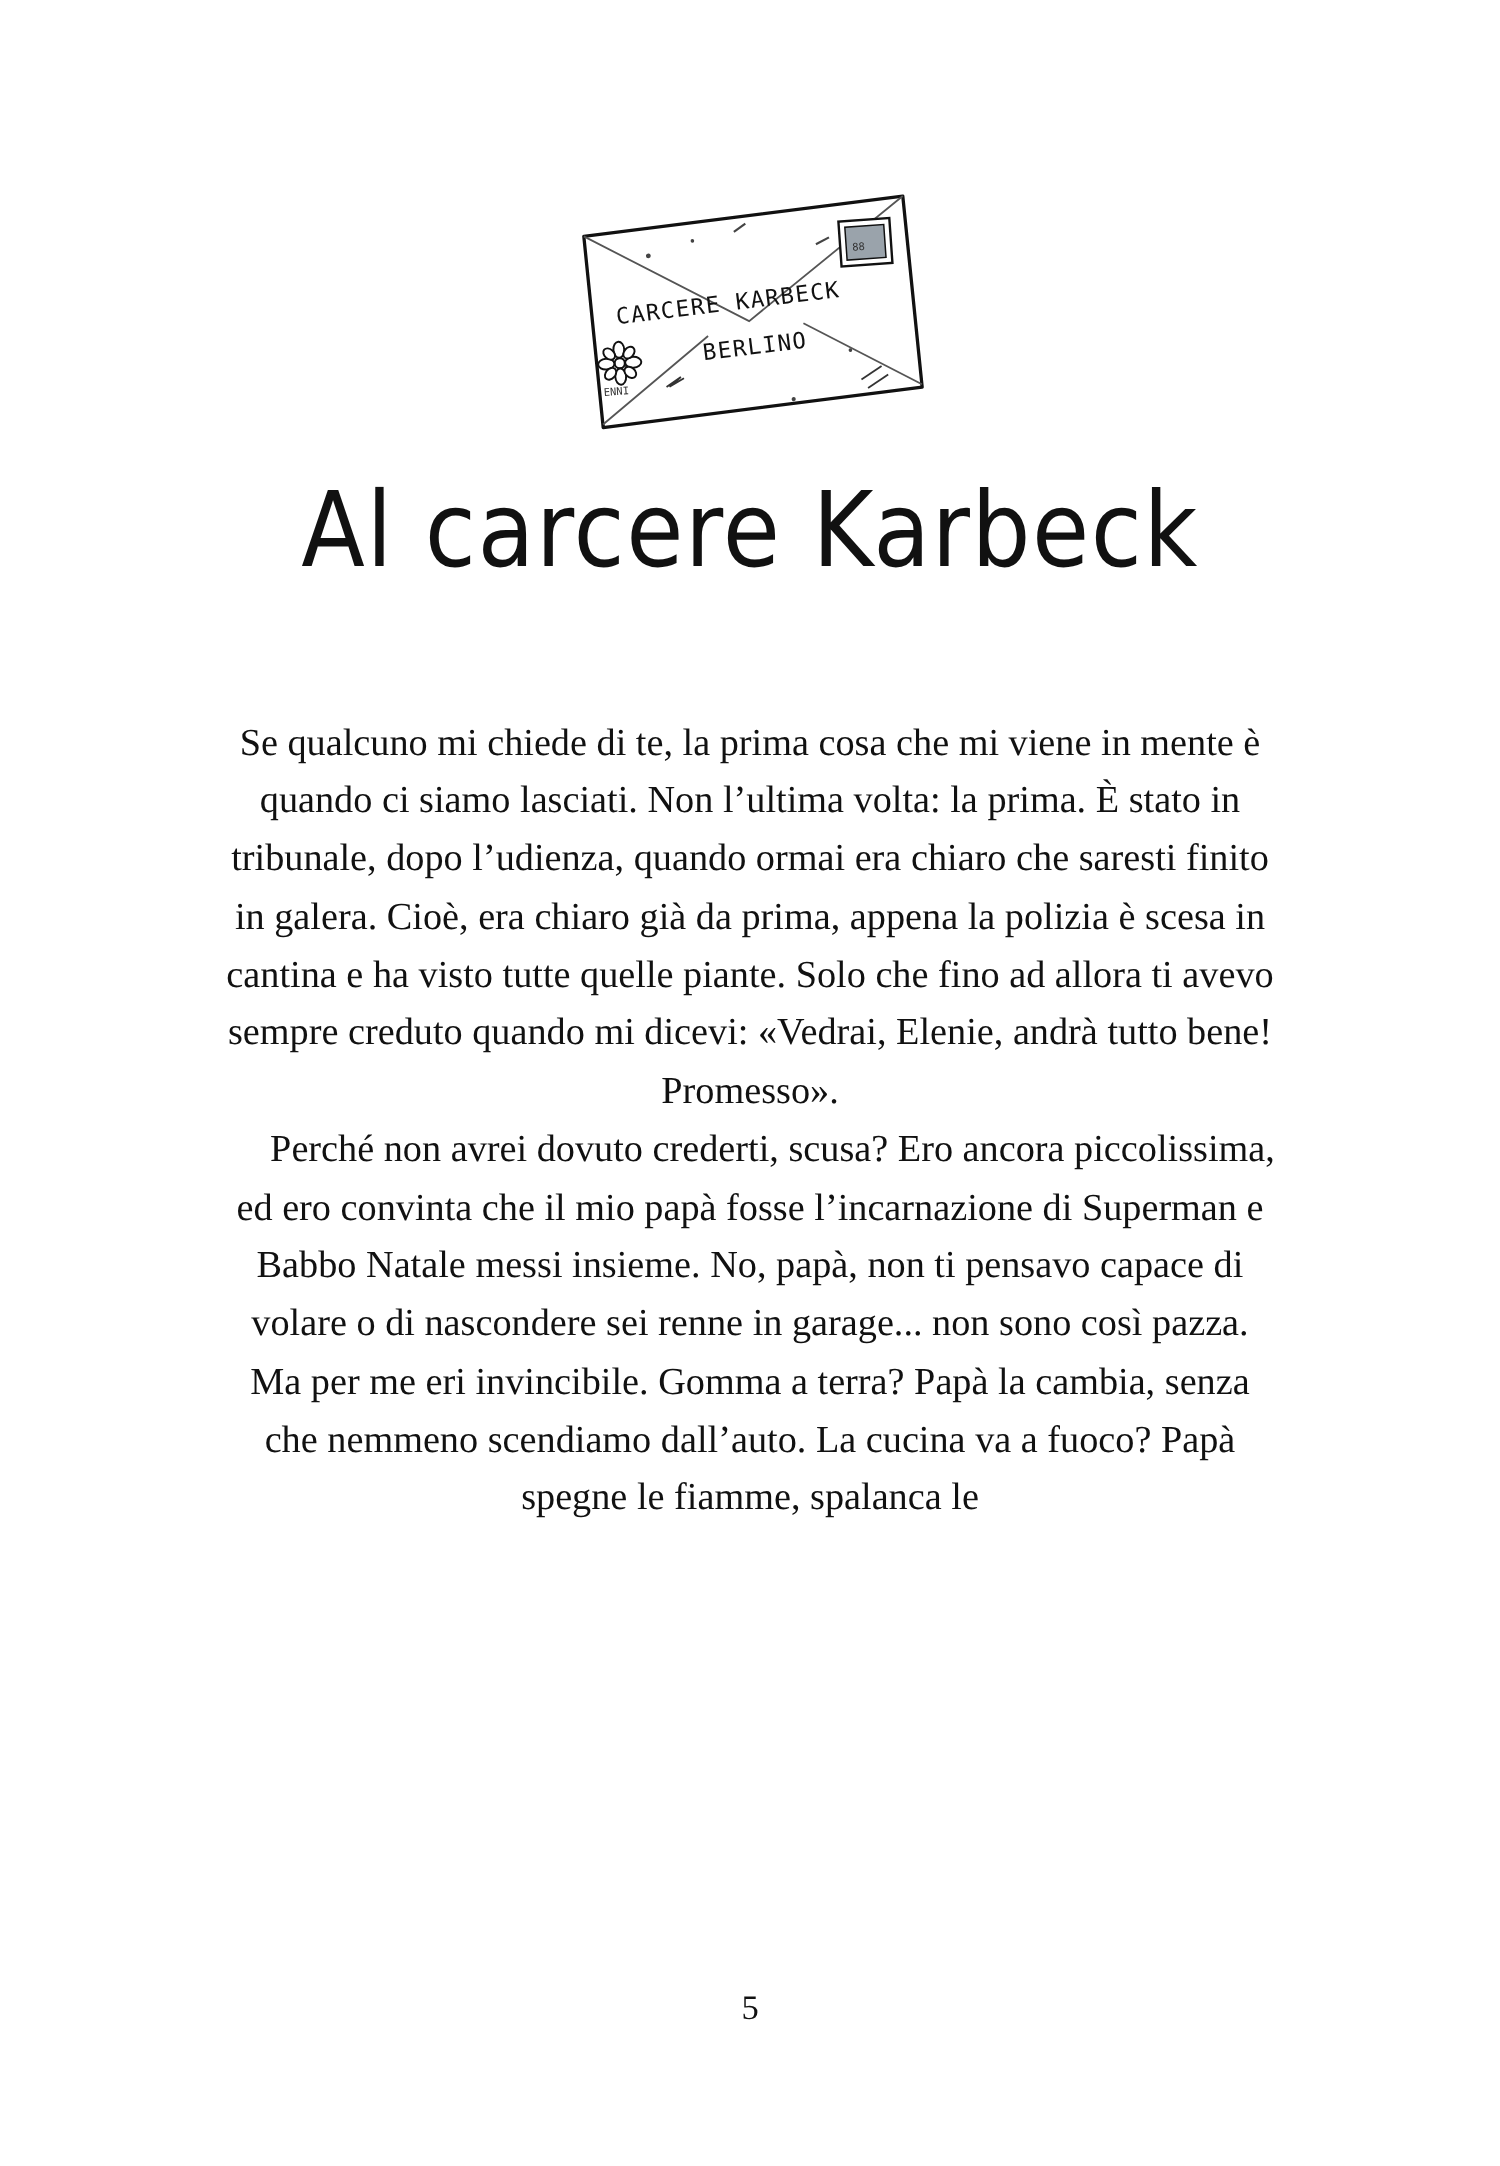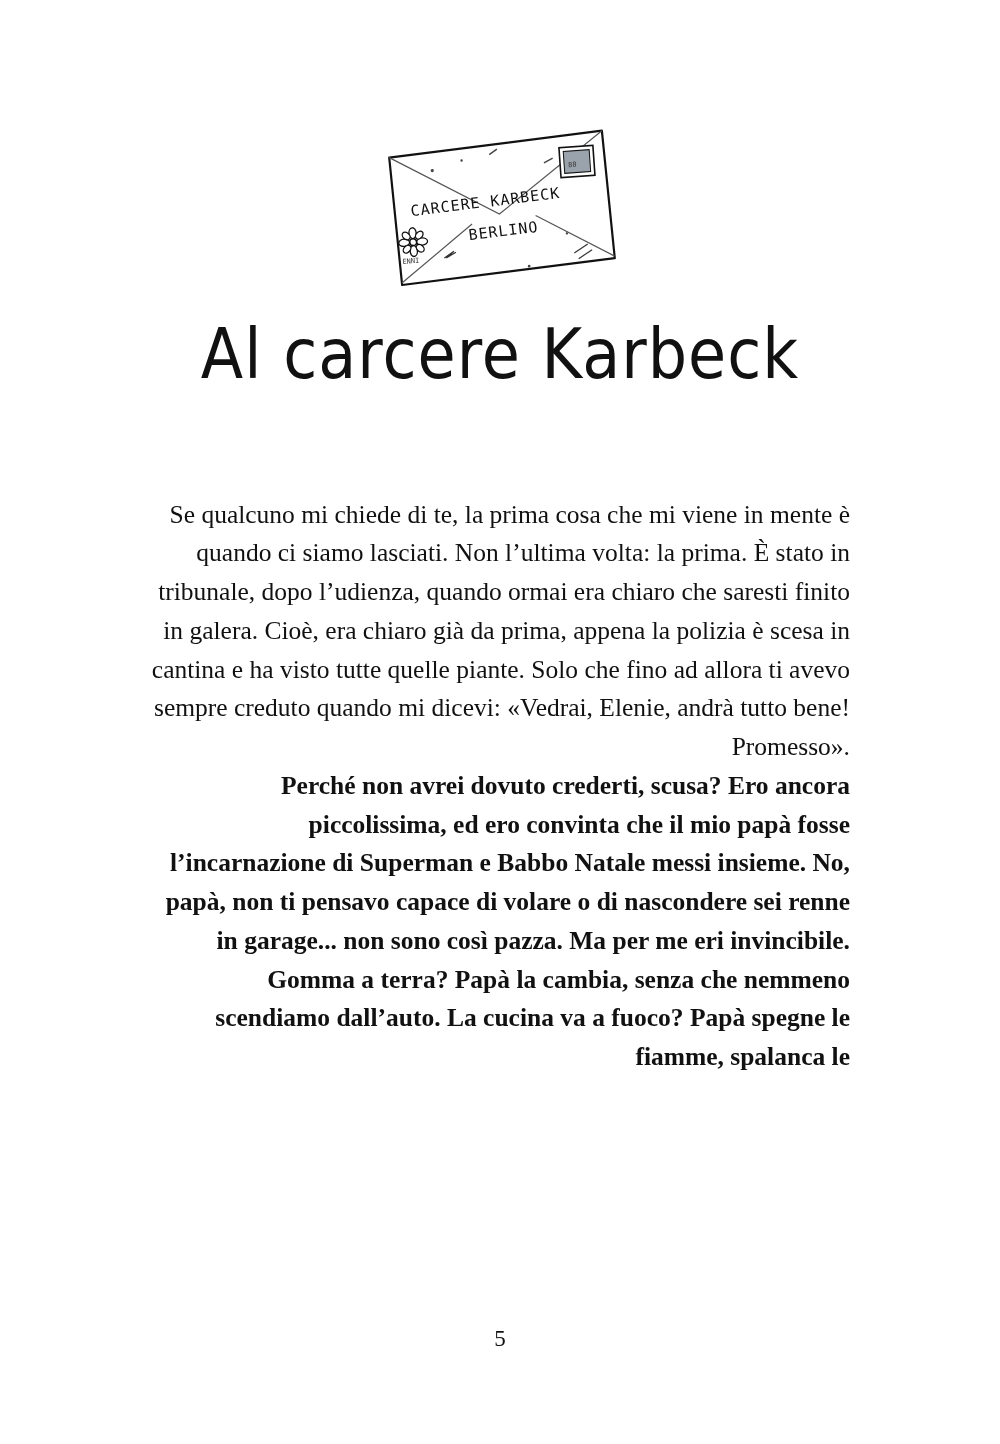--- a/index.html
+++ b/index.html
@@ -57,33 +57,32 @@
     letter-spacing: 1px;
     color: #111;
     text-align: center;
     transform: scaleY(1.12);
     transform-origin: center;
     white-space: nowrap;
   }
 
   
   .body-text {
-    margin-top: 64px;
+    margin-top: 44px;
     width: 700px;
     font-size: 25.5px;
     line-height: 1.52;
-    text-align: right;
+    text-align: center;
     color: #111;
   }
   .body-text p {
     margin: 0;
   }
   .body-text p.indent {
     text-indent: 30px;
-    font-weight: bold;
   }
 
   
   .folio {
     position: absolute;
     bottom: 92px;
     left: 0;
     right: 0;
     text-align: center;
     font-size: 23px;

